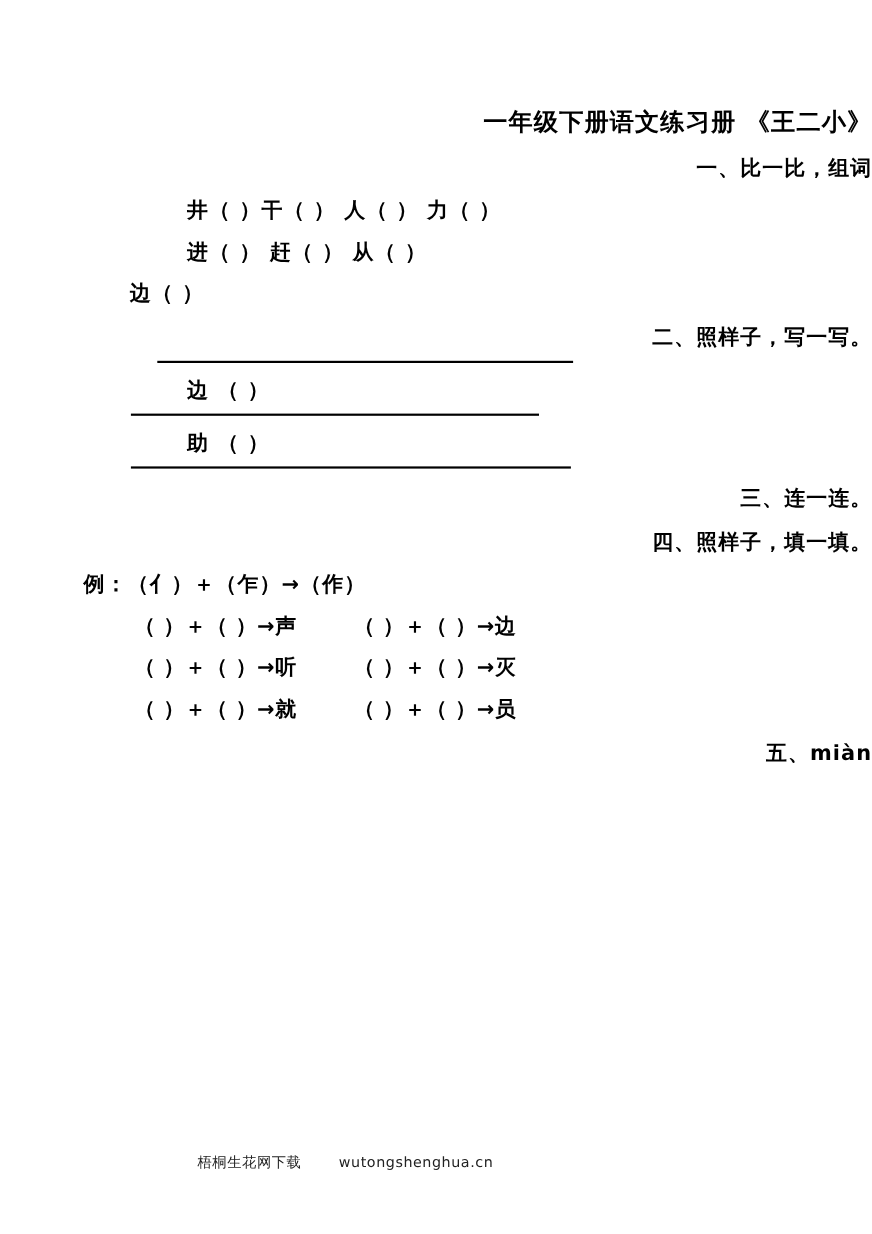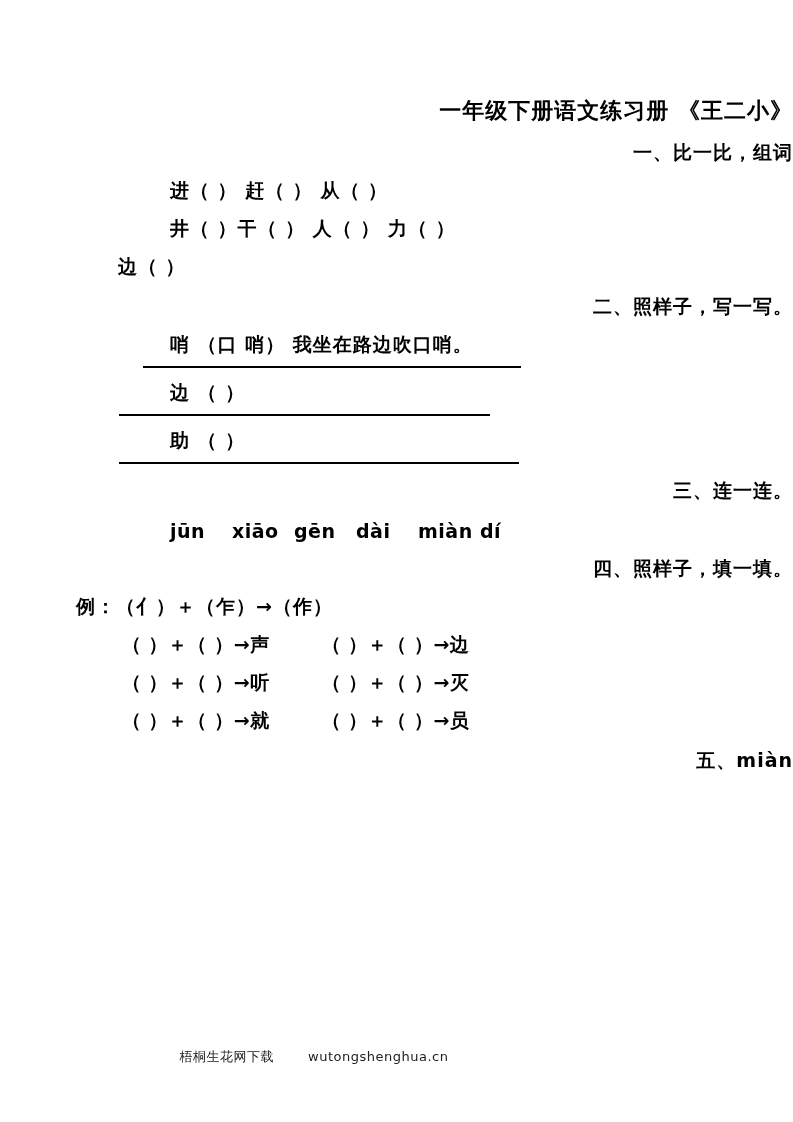--- a/index.html
+++ b/index.html
@@ -97,36 +97,32 @@
   .footer .url { margin-left: 34px; }
 </style>
 </head>
 <body>
 
 <div class="page">
 
   <div class="title">一年级下册语文练习册 《王二小》</div>
 
   <div class="sec">一、比一比，组词</div>
+  <div class="row ind1">井（        ）干（    ）    人（     ）    力（            ）</div>
   <div class="row ind1">进（          ）      赶（        ）      从（          ）</div>
-  <div class="row ind1">井（        ）干（    ）    人（     ）    力（            ）</div>
   <div class="row ind0">边（            ）</div>
 
   <div class="sec">二、照样子，写一写。</div>
-  <div class="row ind1">哨    （口  哨）          我坐在路边吹口哨。</div>
   <div class="wline l1"></div>
   <div class="row ind1">边    （          ）</div>
   <div class="wline l2"></div>
   <div class="row ind1">助    （          ）</div>
   <div class="wline l3"></div>
 
   <div class="sec">三、连一连。</div>
-  <div class="pinyin-row">
-    <span class="p">jūn</span><span class="p">xiāo</span><span class="p">gēn</span><span class="p">dài</span><span class="p">miàn</span><span class="p">dí</span>
-  </div>
 
   <div class="sec">四、照样子，填一填。</div>
   <div class="row ind-ex">例：（亻）＋（乍）→（作）</div>
 
   <div class="fill-row">
     <span>（      ）＋（      ）→声</span><span class="gap"></span><span>（      ）＋（      ）→边</span>
   </div>
   <div class="fill-row">
     <span>（      ）＋（      ）→听</span><span class="gap"></span><span>（      ）＋（      ）→灭</span>
   </div>

